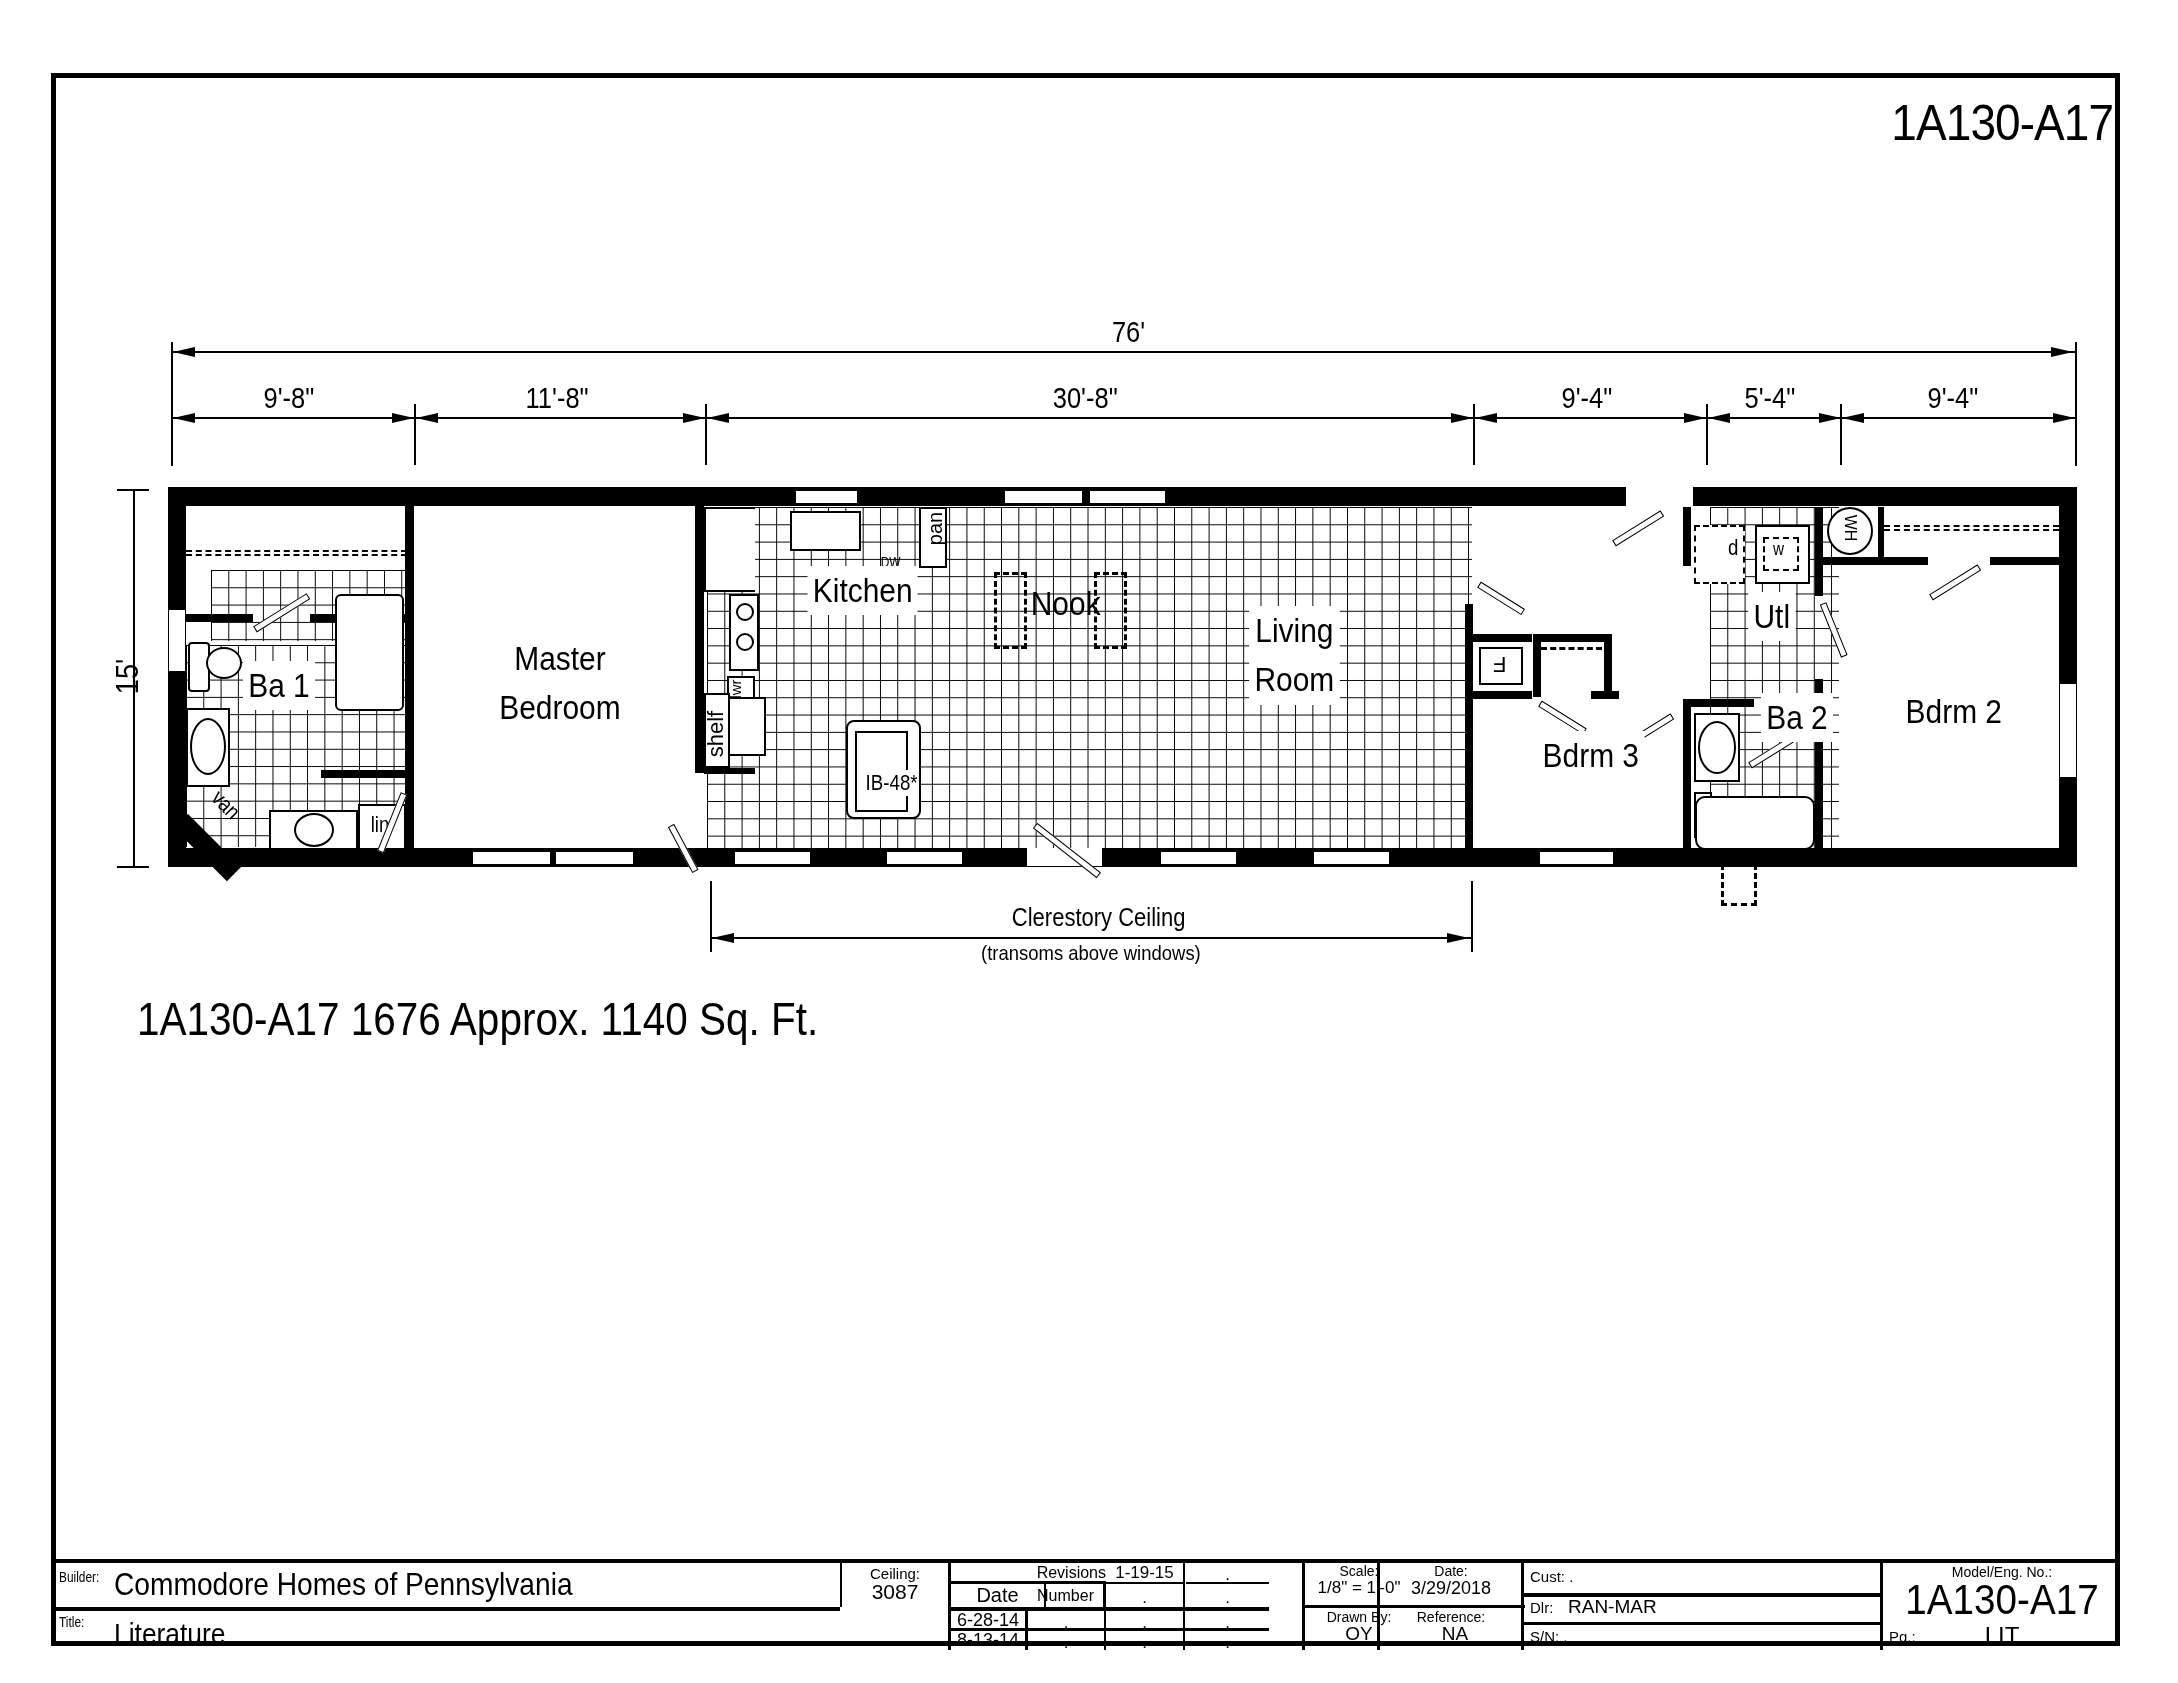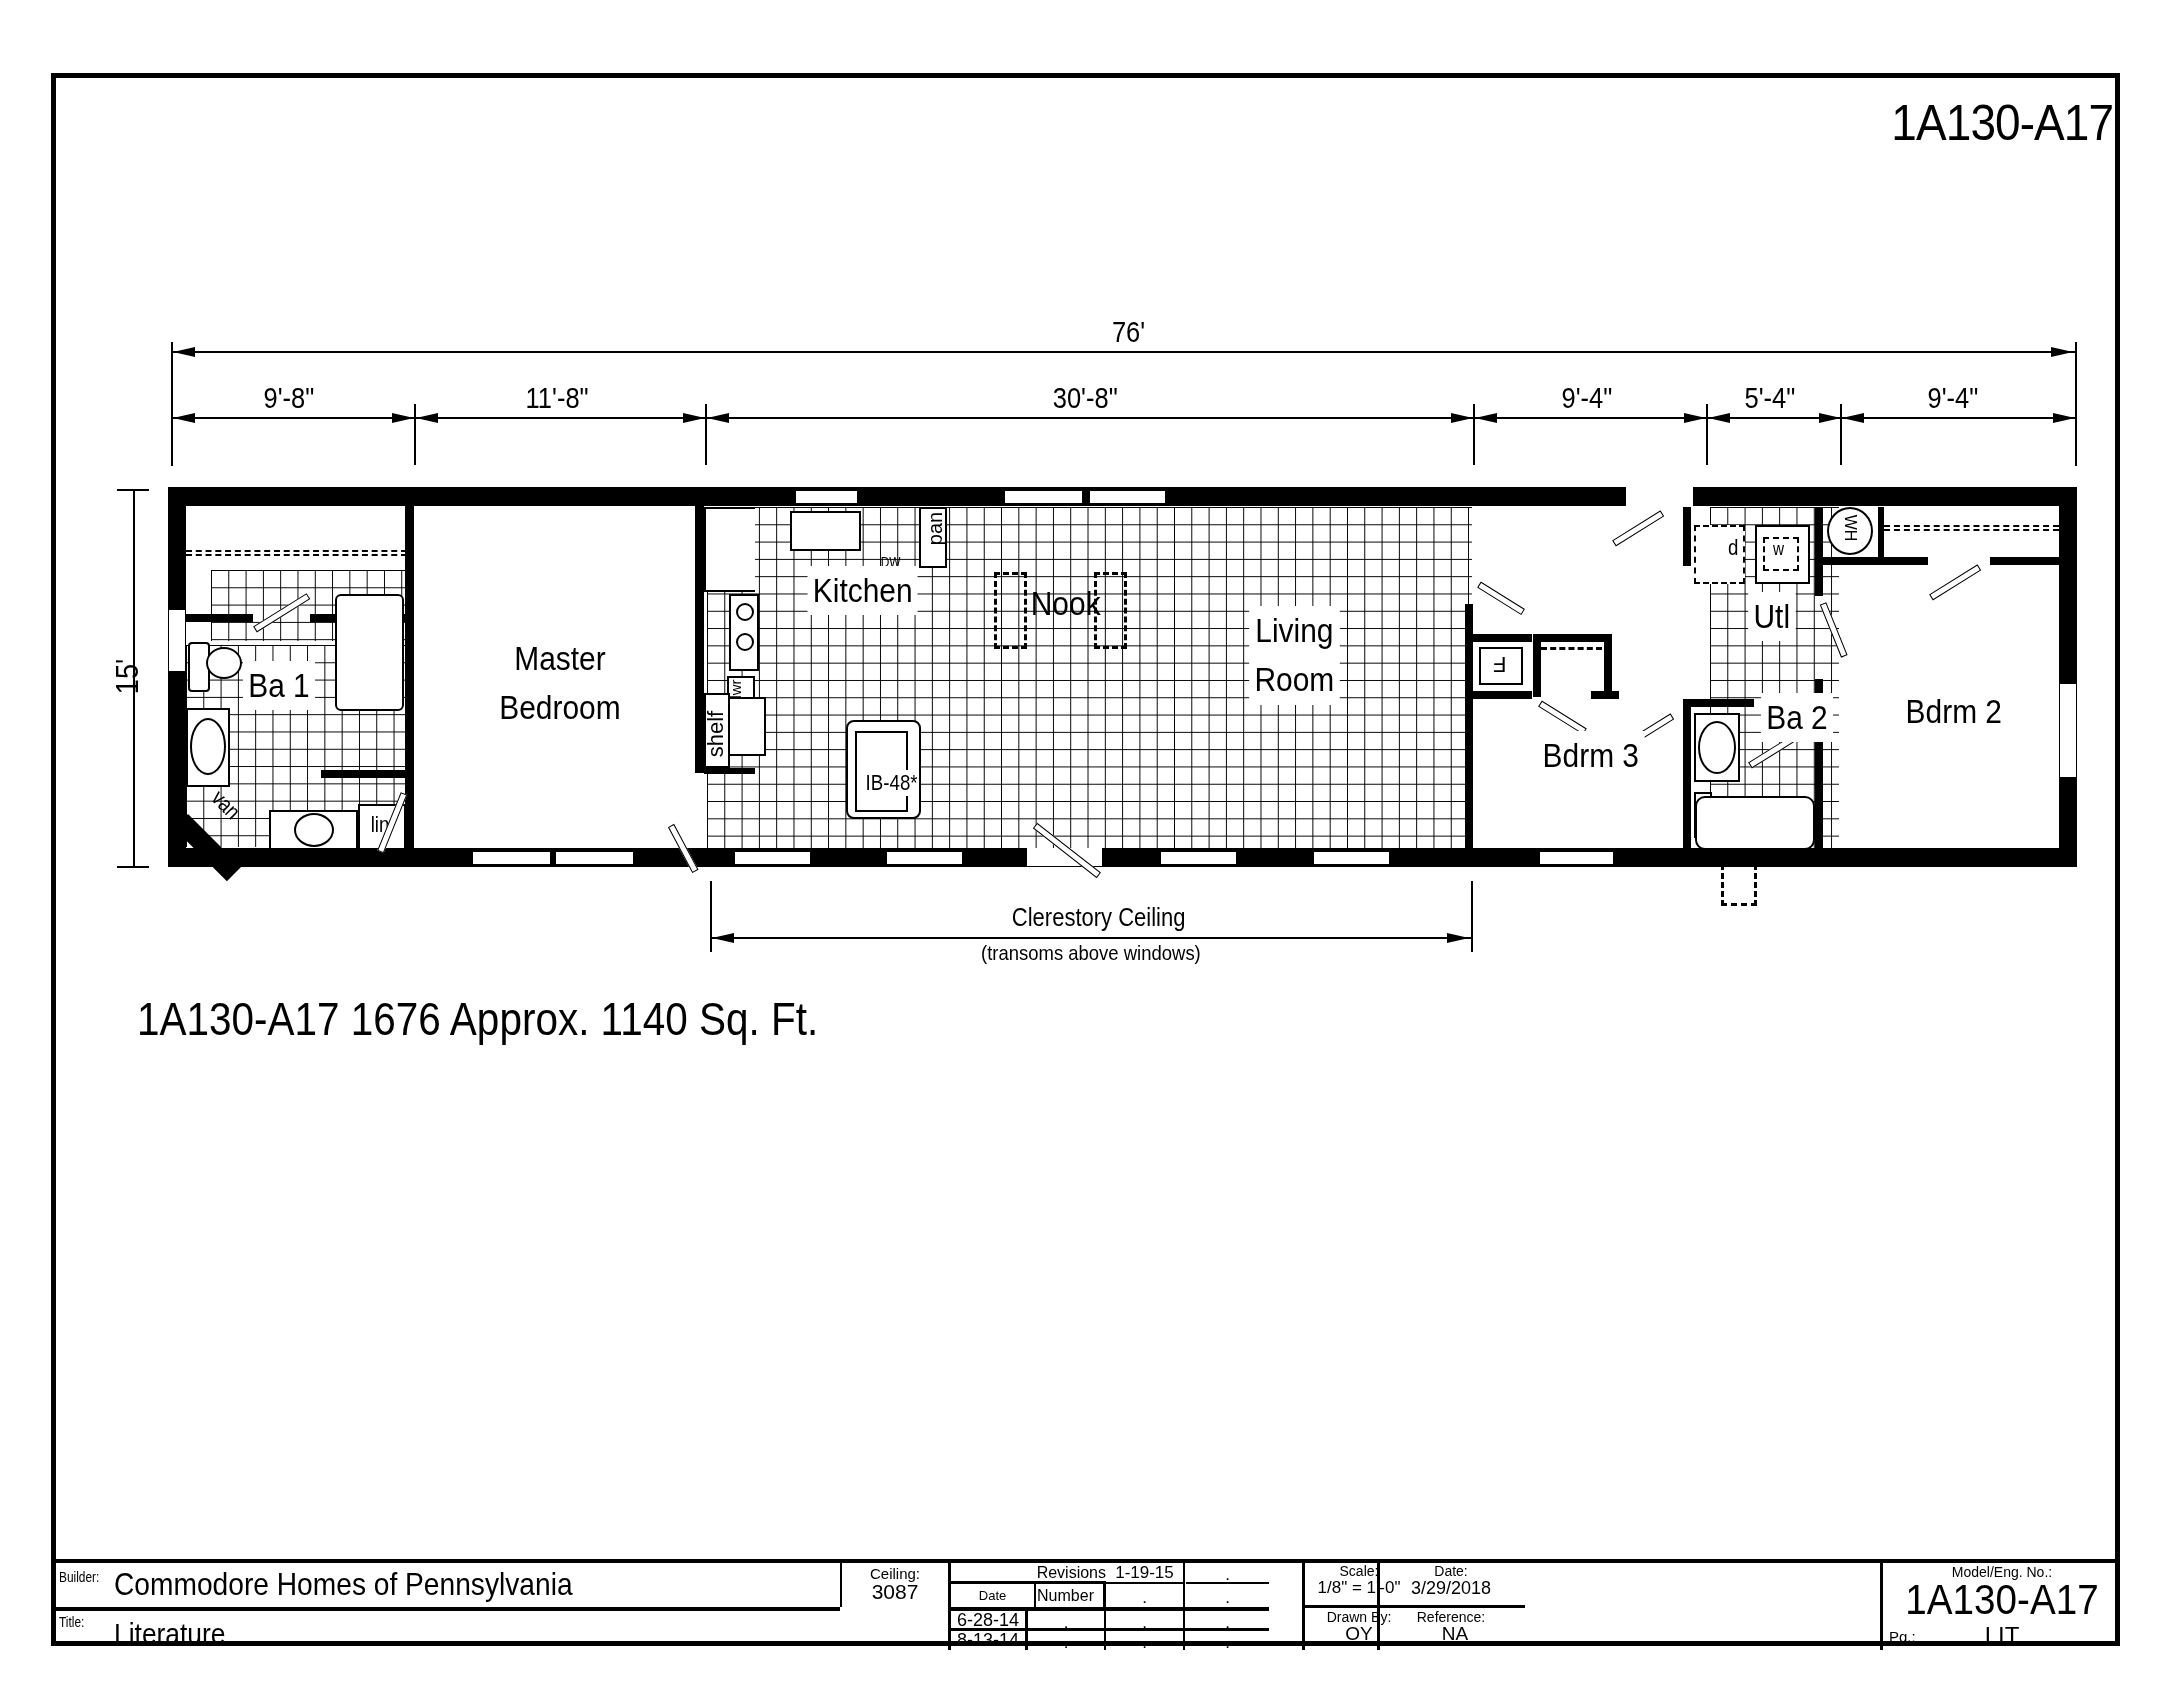--- a/index.html
+++ b/index.html
@@ -245,21 +245,21 @@
   <div class="tb-lab" style="left:8px; top:51px;">Title:</div>
   <div class="tb-val" style="left:63px; top:54px; font-size:30px; transform:scaleX(0.88); transform-origin:left top;">Literature</div>
 
   <div class="tb-cell" style="left:789px; top:0; width:108px; height:44px; border-left:2px solid #000;">
     <div class="tb-lab c" style="top:2px; text-align:center; transform:none; font-size:15px;">Ceiling:</div>
     <div class="tb-val c" style="top:17px; font-size:21px; text-align:center;">3087</div>
   </div>
 
   <div class="tb-cell" style="left:897px; top:0; width:318px; height:87px; border-left:3px solid #000;">
     <div style="position:absolute; left:0; top:0; width:155px; height:21px; border-bottom:3px solid #000; box-sizing:border-box; text-align:right; font-size:16px; line-height:20px;">Revisions</div>
-    <div style="position:absolute; left:0; top:21px; width:85px; height:23px; border-right:2px solid #000; box-sizing:border-box; text-align:center; font-size:13px; line-height:23px;">Date</div>
+    <div style="position:absolute; left:0; top:21px; width:95px; height:23px; border-right:2px solid #000; box-sizing:border-box; text-align:center; font-size:20px; line-height:23px;">Date</div>
     <div style="position:absolute; left:77px; top:21px; width:78px; height:23px; border-right:3px solid #000; box-sizing:border-box; text-align:center; font-size:16px; line-height:23px;">Number</div>
 
     <div style="position:absolute; left:155px; top:0; width:79px; height:21px; border-bottom:2px solid #000; border-right:2px solid #000; box-sizing:border-box; text-align:center; font-size:17px; line-height:20px;">1-19-15</div>
     <div style="position:absolute; left:235px; top:0; width:83px; height:21px; border-bottom:2px solid #000; box-sizing:border-box; text-align:center; font-size:17px; line-height:24px;">.</div>
     <div style="position:absolute; left:155px; top:21px; width:79px; height:23px; border-right:2px solid #000; box-sizing:border-box; text-align:center; font-size:17px; line-height:28px;">.</div>
     <div style="position:absolute; left:235px; top:21px; width:83px; height:23px; box-sizing:border-box; text-align:center; font-size:17px; line-height:28px;">.</div>
 
     <div style="position:absolute; left:0; top:44px; width:318px; border-top:4px solid #000;"></div>
     <div style="position:absolute; left:0; top:65px; width:318px; border-top:3px solid #000;"></div>
 
@@ -283,20 +283,34 @@
   </div>
 
   <div class="tb-cell" style="left:1326px; top:0; width:145px; height:87px; border-left:3px solid #000;">
     <div style="position:absolute; left:0; right:0; top:0; text-align:center; font-size:14px;">Date:</div>
     <div style="position:absolute; left:0; right:0; top:15px; text-align:center; font-size:18px;">3/29/2018</div>
     <div style="position:absolute; left:0; width:145px; top:42px; border-top:3px solid #000;"></div>
     <div style="position:absolute; left:0; right:0; top:46px; text-align:center; font-size:14px;">Reference:</div>
     <div style="position:absolute; left:8px; right:0; top:60px; text-align:center; font-size:19px;">NA</div>
   </div>
 
+  <div class="tb-cell" style="left:1470px; top:0; width:358px; height:87px; border-left:3px solid #000;">
+    <div style="position:absolute; left:6px; top:5px; font-size:15px;">
+      <span>Cust:</span>
+      <span>.</span>
+    </div>
+    <div style="position:absolute; left:0; width:358px; top:30px; border-top:4px solid #000;"></div>
+    <div style="position:absolute; left:6px; top:36px; font-size:15px;">Dlr:</div>
+    <div style="position:absolute; left:44px; top:33px; font-size:19px;">RAN-MAR</div>
+    <div style="position:absolute; left:0; width:358px; top:59px; border-top:3px solid #000;"></div>
+    <div style="position:absolute; left:6px; top:65px; font-size:15px;">
+      <span>S/N:</span>
+      <span>.</span>
+    </div>
+  </div>
 
   <div class="tb-cell" style="left:1829px; top:0; width:241px; height:87px; border-left:3px solid #000;">
     <div style="position:absolute; left:0; right:0; top:1px; text-align:center; font-size:14px;">Model/Eng. No.:</div>
     <div style="position:absolute; left:0; right:0; top:13px; text-align:center; font-size:42px; transform:scaleX(0.92);">1A130-A17</div>
     <div style="position:absolute; left:6px; top:65px; font-size:15px;">Pg.:</div>
     <div style="position:absolute; left:0; right:0; top:59px; text-align:center; font-size:24px;">LIT</div>
   </div>
 </div>
 
 

